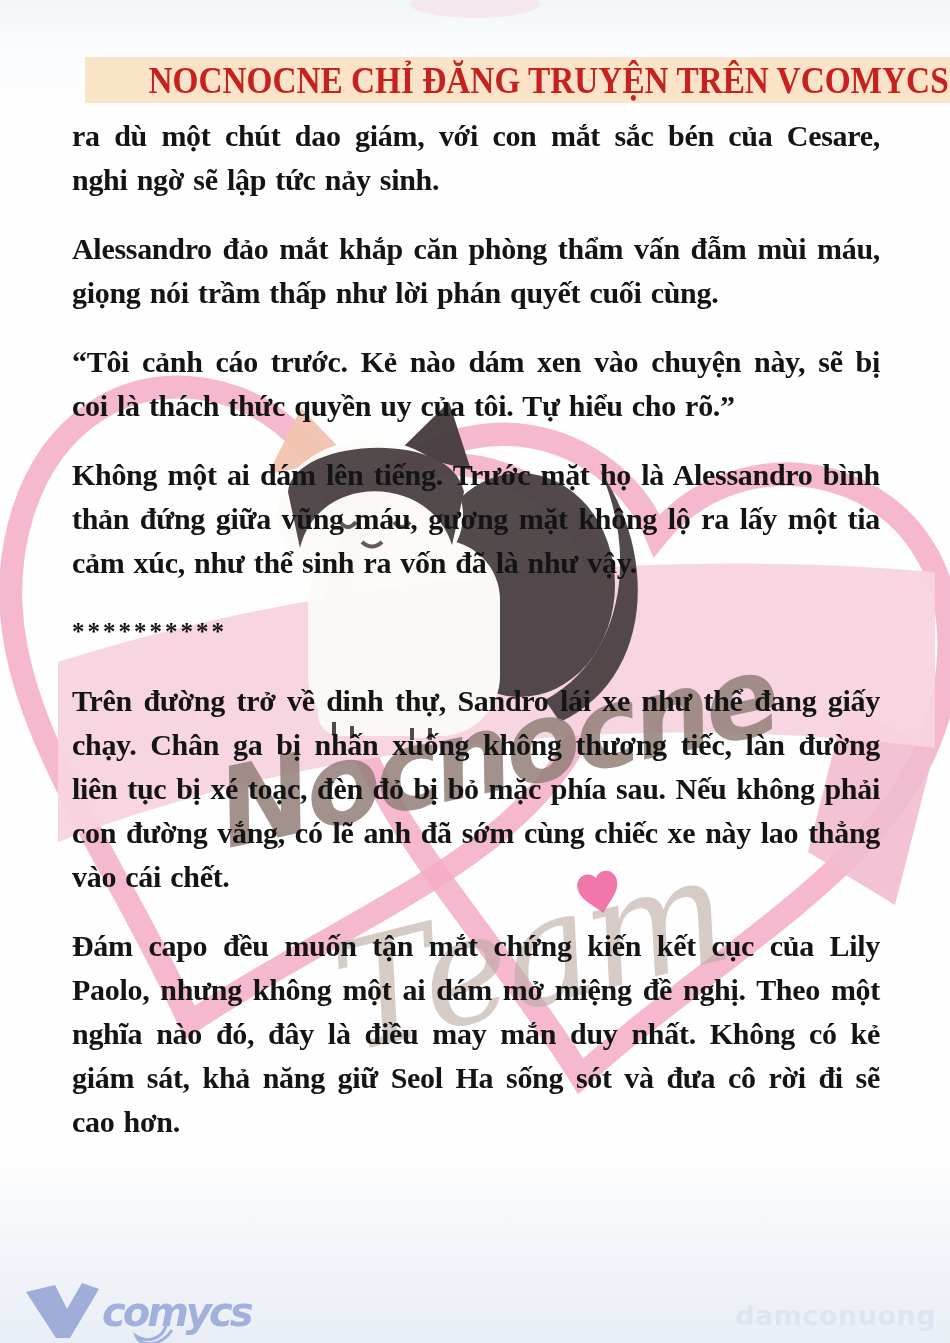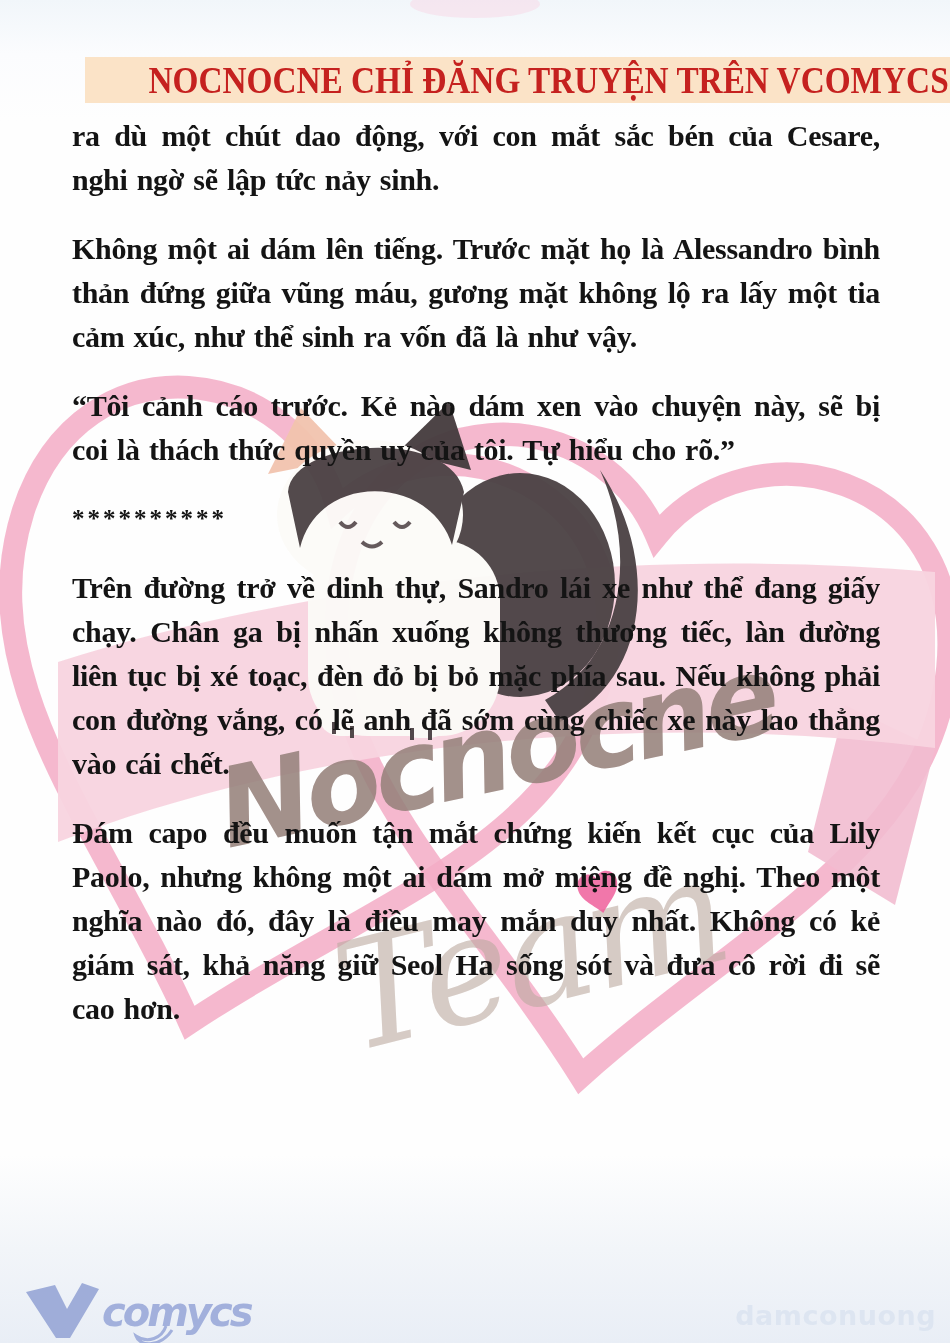--- a/index.html
+++ b/index.html
@@ -81,23 +81,24 @@
     <text transform="translate(352,1052) rotate(-14)" font-family="DejaVu Serif, Liberation Serif, serif" font-style="italic" font-size="150" letter-spacing="-4" fill="#bcaaa0" opacity="0.6">Team</text>
 
     <path d="M 0,-60 C -30,-110 -115,-100 -118,-25 C -120,45 -55,85 0,150 C 55,85 120,45 118,-25 C 115,-100 30,-110 0,-60 Z" transform="translate(598,888) rotate(-12) scale(0.17)" fill="#ee5f9b" opacity="0.85"></path>
   </svg>
 
   <div class="banner">
     <span>NOCNOCNE CHỈ ĐĂNG TRUYỆN TRÊN VCOMYCS</span>
   </div>
 
   <div class="content">
-    <p>ra dù một chút dao động, với con mắt sắc bén của Cesare, nghi ngờ sẽ lập tức nảy sinh.</p>
+    <p>ra dù một chút dao giám, với con mắt sắc bén của Cesare, nghi ngờ sẽ lập tức nảy sinh.</p>
+    <p>Alessandro đảo mắt khắp căn phòng thẩm vấn đẫm mùi máu, giọng nói trầm thấp như lời phán quyết cuối cùng.</p>
+    <p>“Tôi cảnh cáo trước. Kẻ nào dám xen vào chuyện này, sẽ bị coi là thách thức quyền uy của tôi. Tự hiểu cho rõ.”</p>
     <p>Không một ai dám lên tiếng. Trước mặt họ là Alessandro bình thản đứng giữa vũng máu, gương mặt không lộ ra lấy một tia cảm xúc, như thể sinh ra vốn đã là như vậy.</p>
-    <p>“Tôi cảnh cáo trước. Kẻ nào dám xen vào chuyện này, sẽ bị coi là thách thức quyền uy của tôi. Tự hiểu cho rõ.”</p>
     <p class="sep">**********</p>
     <p>Trên đường trở về dinh thự, Sandro lái xe như thể đang giấy chạy. Chân ga bị nhấn xuống không thương tiếc, làn đường liên tục bị xé toạc, đèn đỏ bị bỏ mặc phía sau. Nếu không phải con đường vắng, có lẽ anh đã sớm cùng chiếc xe này lao thẳng vào cái chết.</p>
     <p>Đám capo đều muốn tận mắt chứng kiến kết cục của Lily Paolo, nhưng không một ai dám mở miệng đề nghị. Theo một nghĩa nào đó, đây là điều may mắn duy nhất. Không có kẻ giám sát, khả năng giữ Seol Ha sống sót và đưa cô rời đi sẽ cao hơn.</p>
   </div>
 
   <svg class="vcomycs-logo" width="240" height="66" viewBox="0 0 240 66" xmlns="http://www.w3.org/2000/svg">
     <polygon points="4,14 33,7 45,31 60,5 77,11 48,60 34,60" fill="#9fadd9"></polygon>
     <text x="80" y="48" font-family="DejaVu Sans, Liberation Sans, sans-serif" font-size="40" font-weight="bold" font-style="italic" letter-spacing="-3" fill="#a2b0dc">comycs</text>
     <path d="M150 52 c -10 16 -32 18 -36 6 c 12 8 26 2 30 -10" stroke="#a2b0dc" stroke-width="3" fill="none"></path>
   </svg>

